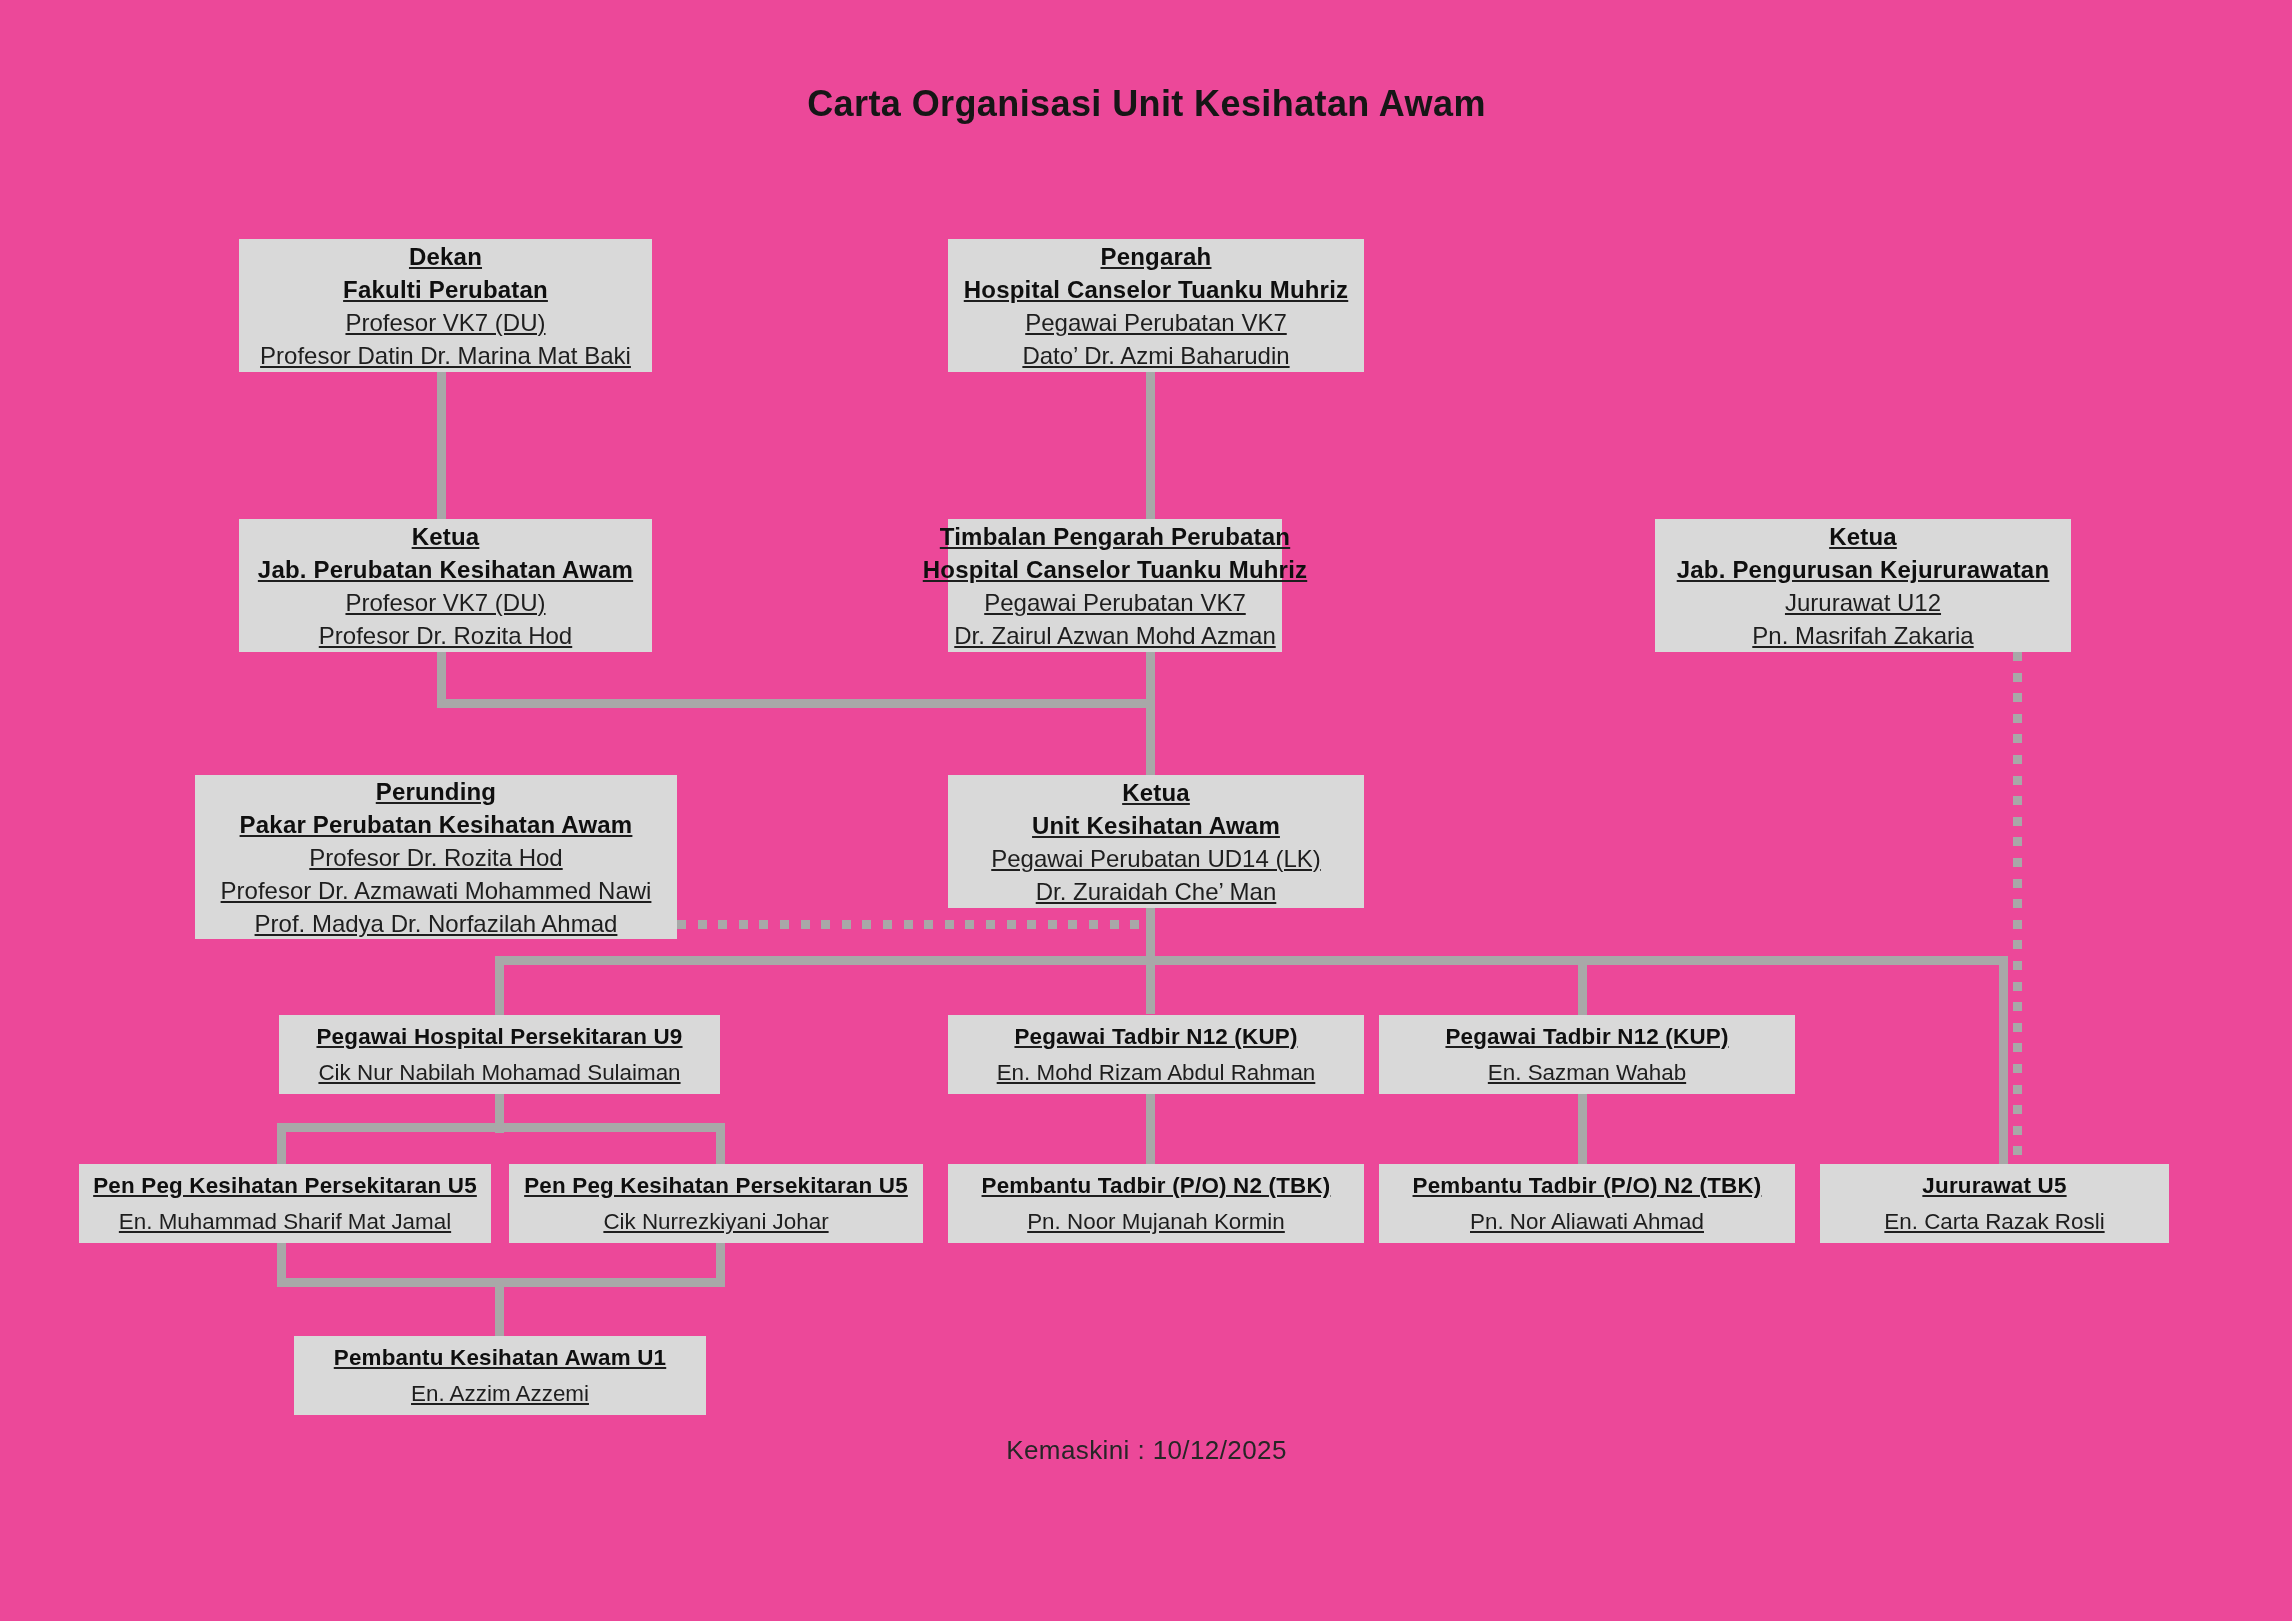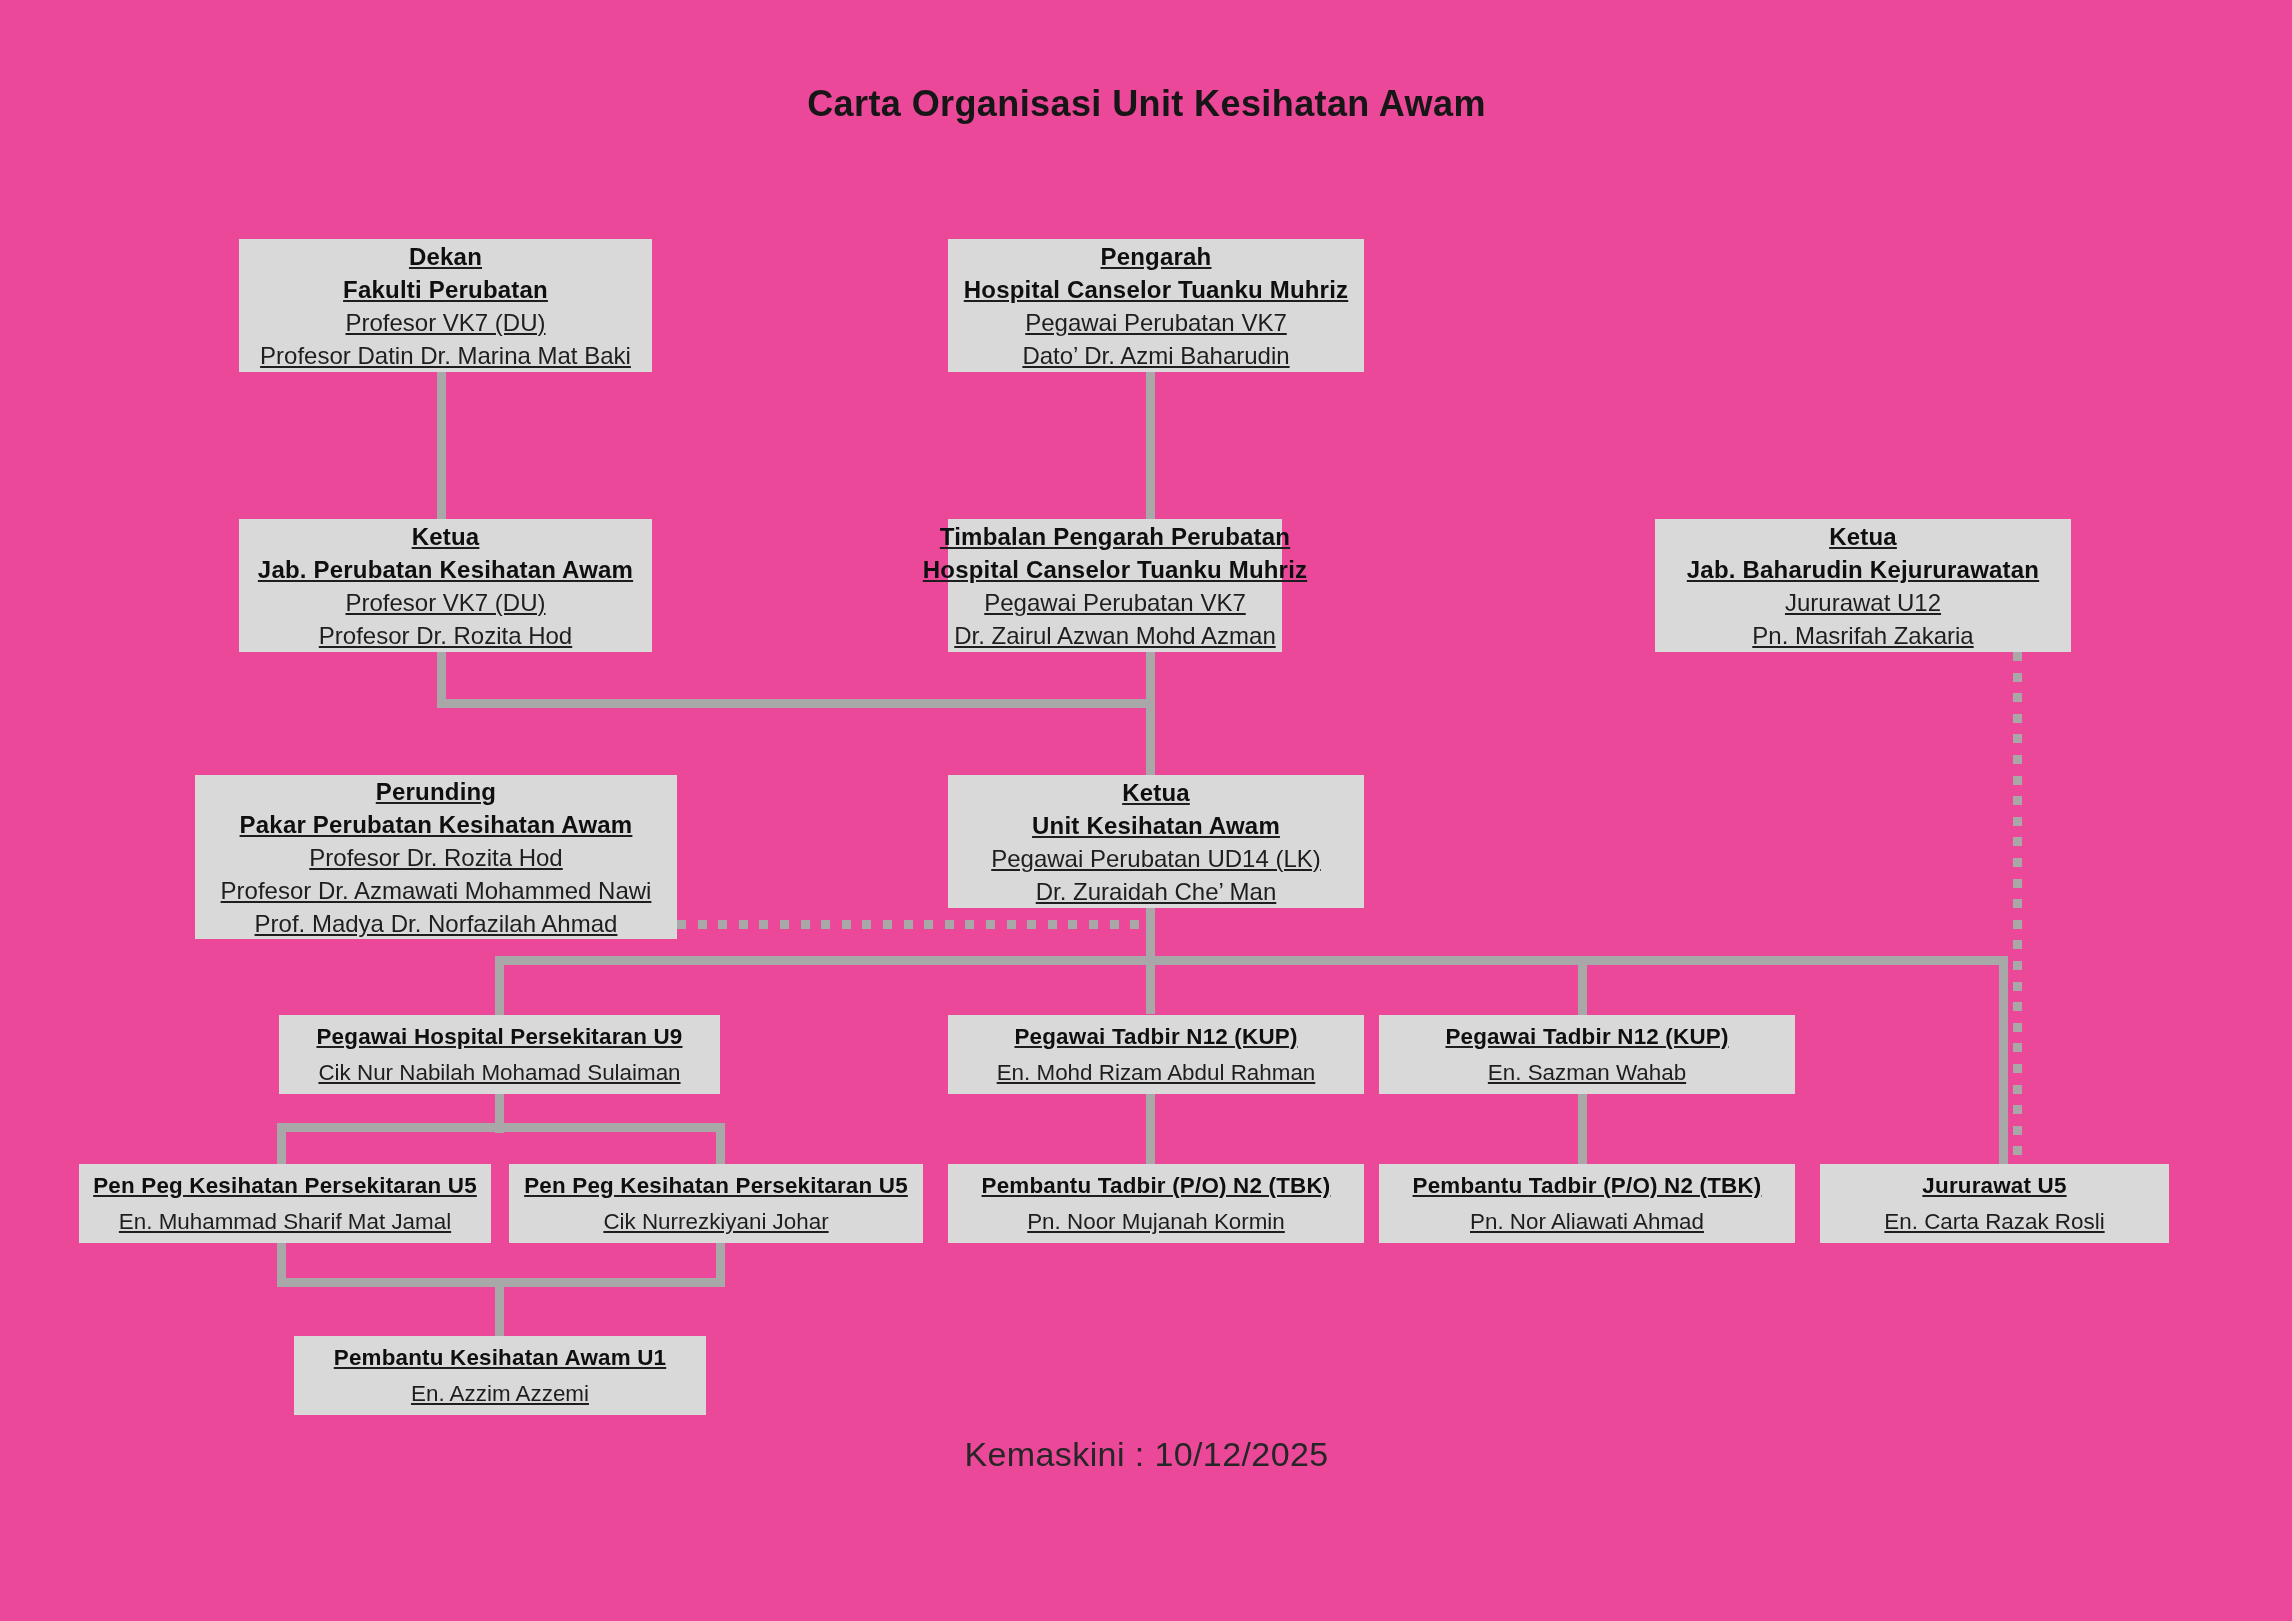--- a/index.html
+++ b/index.html
@@ -19,21 +19,21 @@
   }
   .box span{display:block;white-space:nowrap;}
   .big{font-size:24px;line-height:33px;}
   .sm{font-size:22.4px;line-height:36px;}
   .b{font-weight:bold;color:#0f0f0f;letter-spacing:0.2px;}
   .conn{position:absolute;background:#a8a8a8;}
   .dot-h{position:absolute;height:9px;background:repeating-linear-gradient(to right,#a8a8a8 0 9px,transparent 9px 20.6px);}
   .dot-v{position:absolute;width:9px;background:repeating-linear-gradient(to bottom,#a8a8a8 0 9px,transparent 9px 20.6px);}
   .footer{
     position:absolute;left:0;right:0;top:1435px;text-align:center;
-    font-size:34px;color:#262626;letter-spacing:0.4px;
+    font-size:26px;color:#262626;letter-spacing:0.4px;
   }
   
   #dekan{left:239px;top:239px;width:413px;height:133px;}
   #pengarah{left:948px;top:239px;width:416px;height:133px;}
   #ketua-jpka{left:239px;top:519px;width:413px;height:133px;}
   #timbalan{left:948px;top:519px;width:334px;height:133px;}
   #ketua-jpk{left:1655px;top:519px;width:416px;height:133px;}
   #perunding{left:195px;top:775px;width:482px;height:164px;}
   #ketua-uka{left:948px;top:775px;width:416px;height:133px;}
   #pkp-u9{left:279px;top:1015px;width:441px;height:79px;}
@@ -125,21 +125,21 @@
 
   <div class="box big" id="timbalan">
     <span class="b">Timbalan Pengarah Perubatan</span>
     <span class="b">Hospital Canselor Tuanku Muhriz</span>
     <span>Pegawai Perubatan VK7</span>
     <span>Dr. Zairul Azwan Mohd Azman</span>
   </div>
 
   <div class="box big" id="ketua-jpk">
     <span class="b">Ketua</span>
-    <span class="b">Jab. Baharudin Kejururawatan</span>
+    <span class="b">Jab. Pengurusan Kejururawatan</span>
     <span>Jururawat U12</span>
     <span>Pn. Masrifah Zakaria</span>
   </div>
 
   <div class="box big" id="perunding">
     <span class="b">Perunding</span>
     <span class="b">Pakar Perubatan Kesihatan Awam</span>
     <span>Profesor Dr. Rozita Hod</span>
     <span>Profesor Dr. Azmawati Mohammed Nawi</span>
     <span>Prof. Madya Dr. Norfazilah Ahmad</span>

